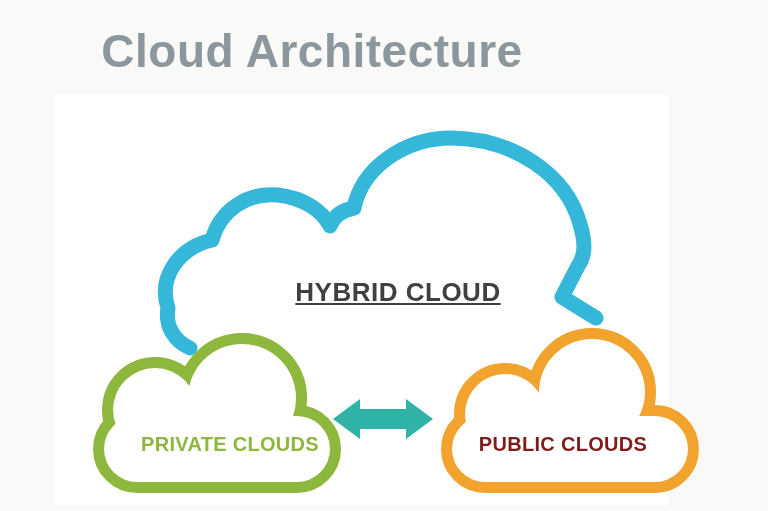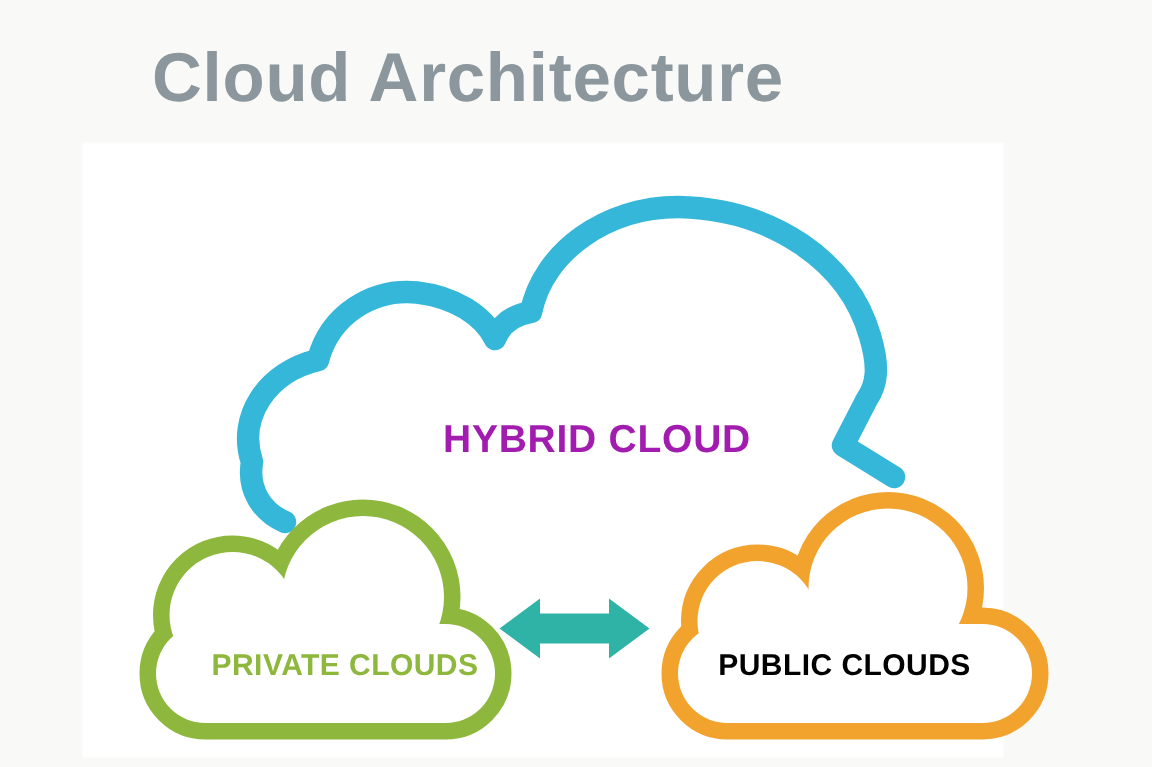--- a/index.html
+++ b/index.html
@@ -72,17 +72,17 @@
   </g>
   <g fill="#ffffff" stroke="none">
     <circle cx="505" cy="414" r="40"></circle>
     <circle cx="592" cy="392" r="53"></circle>
     <rect x="452" y="416" width="236" height="66" rx="33"></rect>
   </g>
 
   <polygon points="333,419 360,399 360,409 406,409 406,399 433,419 406,439 406,429 360,429 360,439" fill="#2fb3a6"></polygon>
 </svg>
 
-<div class="cloud-label label-hybrid" style="color: #a21caf;">HYBRID CLOUD</div>
+<div class="cloud-label label-hybrid" style="color: #404040; text-decoration: underline;">HYBRID CLOUD</div>
 
 <div class="cloud-label label-private" style="color: rgb(142, 183, 61);">PRIVATE CLOUDS</div>
 
-<div class="cloud-label label-public" style="color: #000000; text-align: center;">PUBLIC CLOUDS</div>
+<div class="cloud-label label-public" style="color: #7f1d1d; text-align: center;">PUBLIC CLOUDS</div>
 
 </body></html>

